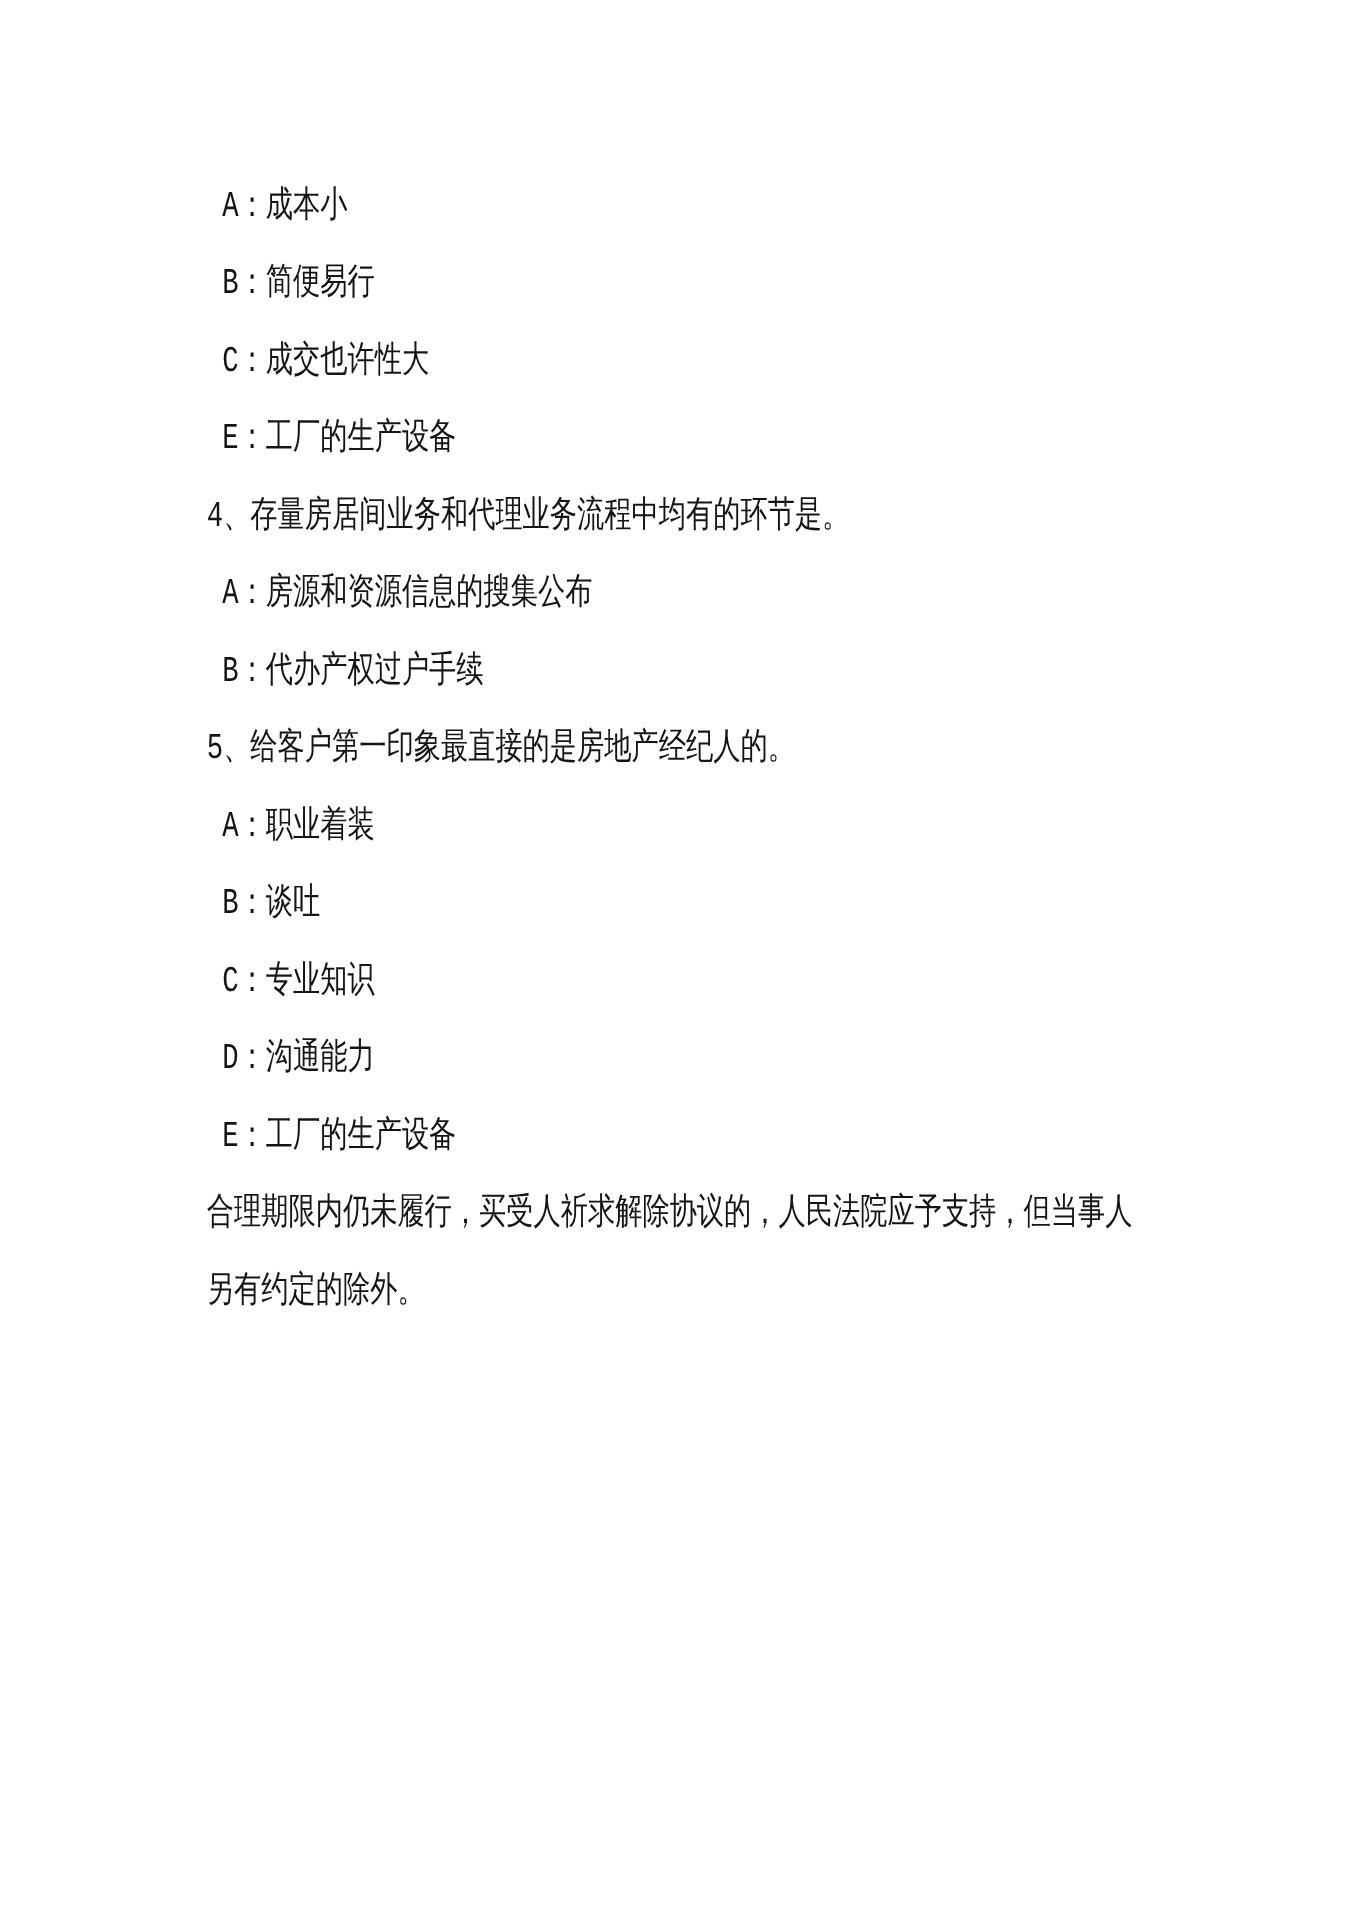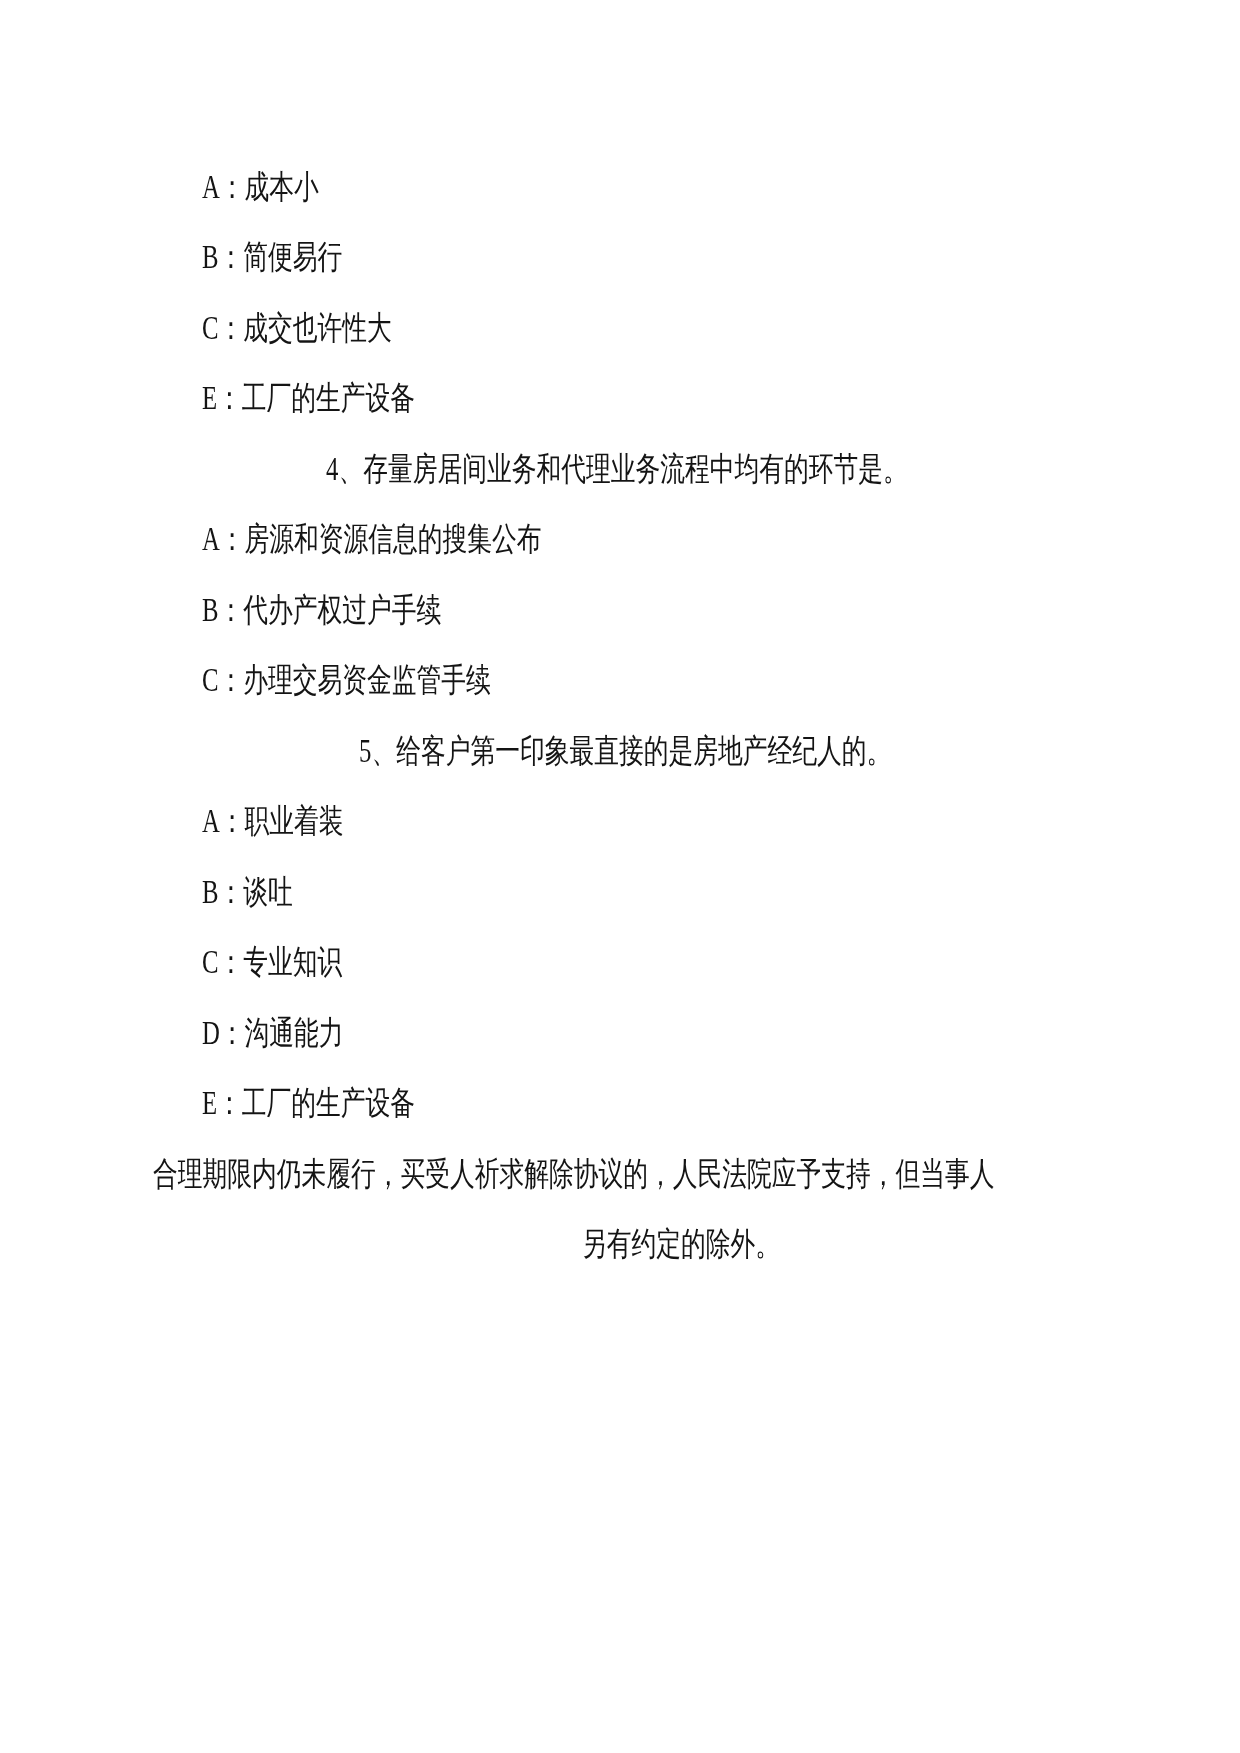--- a/index.html
+++ b/index.html
@@ -6,21 +6,21 @@
     margin: 0;
     padding: 0;
     background: #ffffff;
   }
   .page {
     position: relative;
     width: 1240px;
     height: 1753px;
     background: #ffffff;
     overflow: hidden;
-    font-family: Liberation Serif, serif;
+    font-family: Liberation Mono, monospace;
     color: #141414;
   }
   .text-block {
     padding-top: 152px;
   }
   .line {
     height: 70.5px;
     display: flex;
     align-items: center;
     white-space: nowrap;
@@ -30,21 +30,20 @@
     font-size: 33px;
     line-height: 1;
     letter-spacing: 0px;
     transform: scaleX(0.75);
     transform-origin: 0 50%;
     white-space: nowrap;
   }
   .line.question,
   .line.question-continuation {
     padding-left: 188px;
-    justify-content: center;
   }
   .line.option {
     padding-left: 202px;
   }
 </style>
 </head>
 <body>
 
 <div class="page">
   <div class="text-block">
@@ -62,23 +61,20 @@
       </div>
     <div class="line question">
         <span>4、存量房居间业务和代理业务流程中均有的环节是。</span>
       </div>
     <div class="line option">
         <span>A：房源和资源信息的搜集公布</span>
       </div>
     <div class="line option">
         <span>B：代办产权过户手续</span>
       </div>
-    <div class="line option">
-        <span>C：办理交易资金监管手续</span>
-      </div>
     <div class="line question">
         <span>5、给客户第一印象最直接的是房地产经纪人的。</span>
       </div>
     <div class="line option">
         <span>A：职业着装</span>
       </div>
     <div class="line option">
         <span>B：谈吐</span>
       </div>
     <div class="line option">

